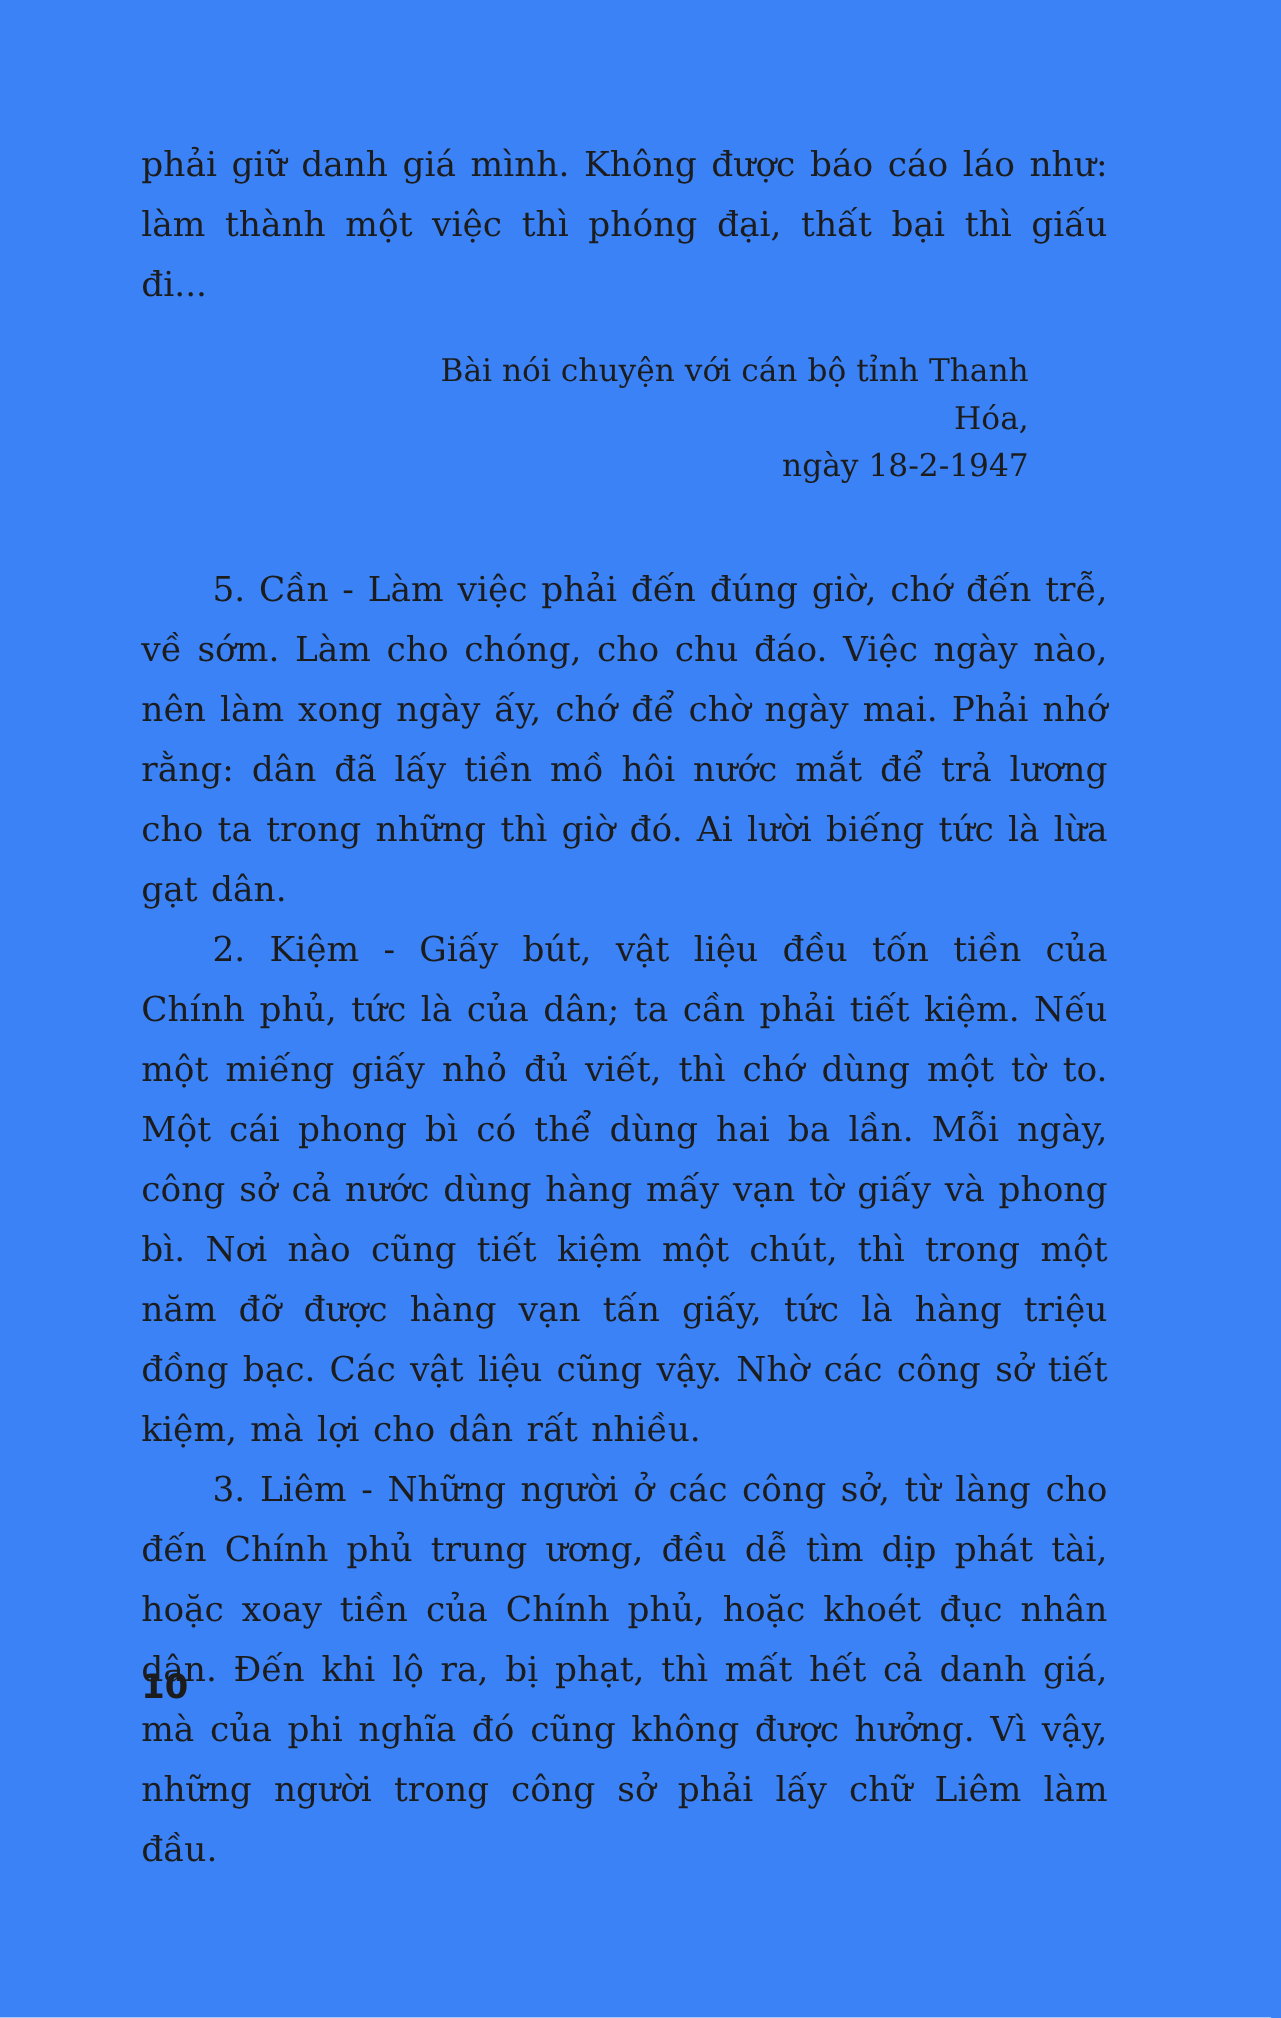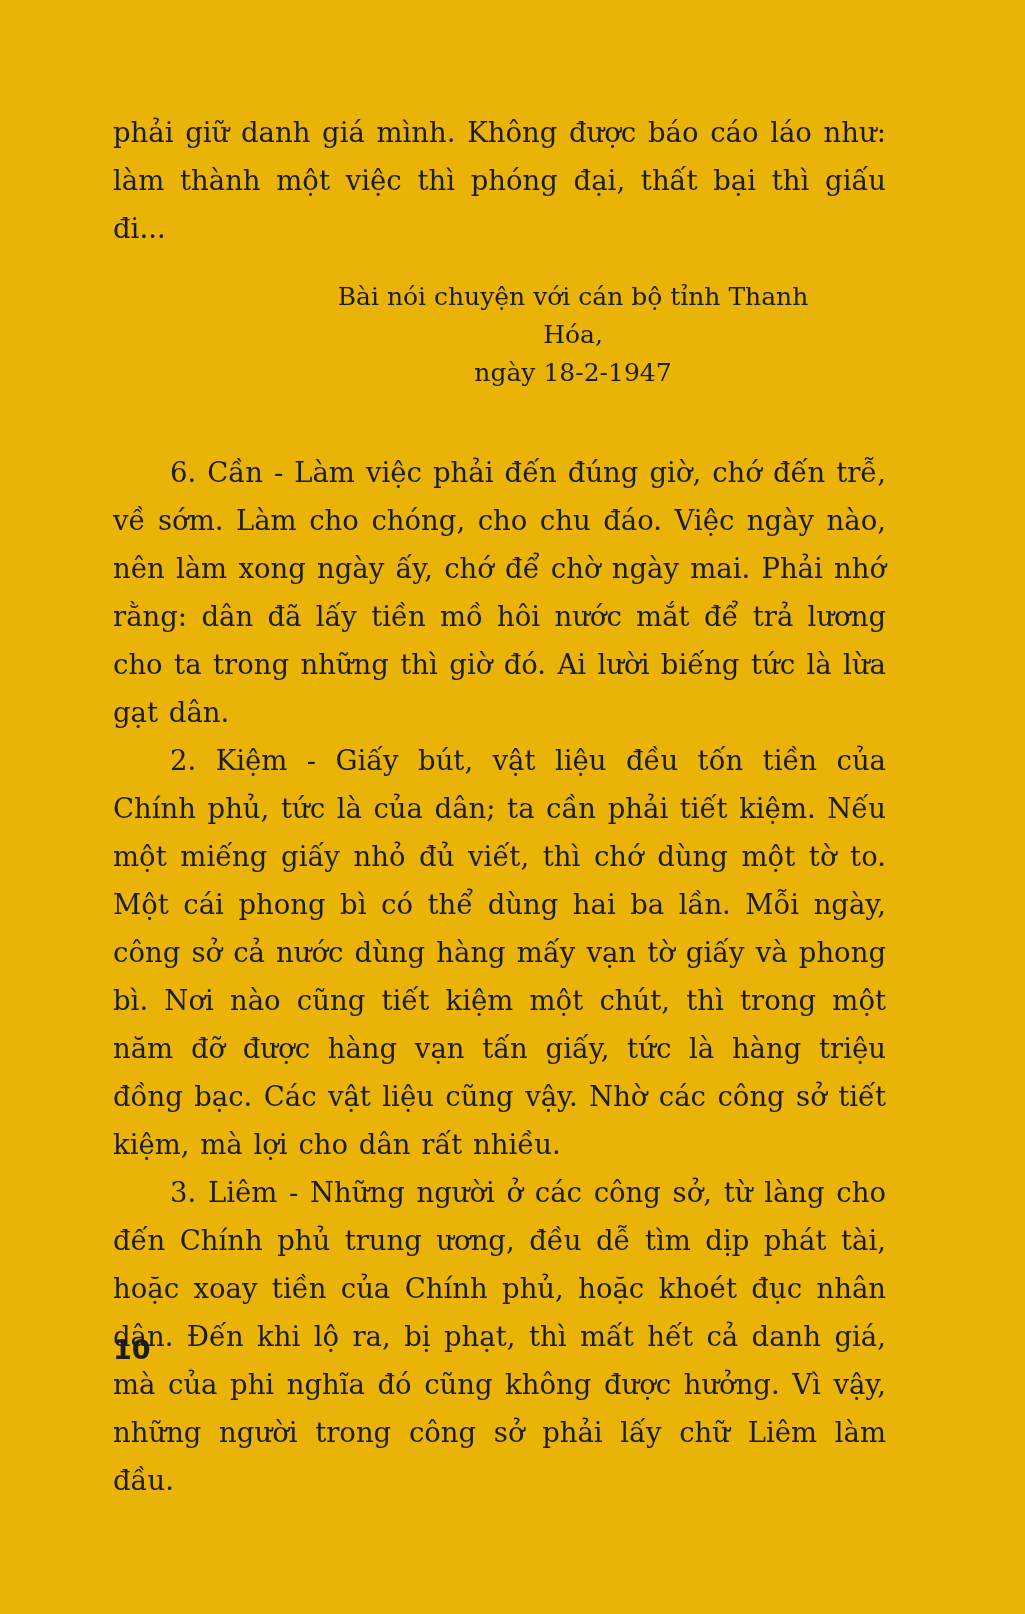--- a/index.html
+++ b/index.html
@@ -4,21 +4,21 @@
 <style>
   html, body {
     margin: 0;
     padding: 0;
     background: #ffffff;
   }
   .page {
     position: relative;
     width: 1025px;
     height: 1614px;
-    background: #eab308;
+    background: #3b82f6;
     overflow: hidden;
     font-family: "DejaVu Serif", "Liberation Serif", serif;
     color: #1c1c1c;
   }
   .text-column {
     position: absolute;
     left: 113px;
     top: 108px;
     width: 773px;
   }
@@ -31,21 +31,21 @@
   }
   .body-par.indent {
     text-indent: 57px;
   }
   .opening-par {
     text-indent: 0;
   }
   .attribution {
     margin: 26px 0 0 210px;
     width: 500px;
-    text-align: center;
+    text-align: right;
     font-size: 25px;
     line-height: 38px;
   }
   .section-gap {
     height: 56px;
   }
   .page-number {
     position: absolute;
     left: 113px;
     top: 1334px;
@@ -65,21 +65,21 @@
     <p class="body-par opening-par">phải giữ danh giá mình. Không được báo cáo láo như: làm thành một việc thì phóng đại, thất bại thì giấu đi...</p>
 
     <div class="attribution">
       <div>Bài nói chuyện với cán bộ tỉnh Thanh Hóa,</div>
       <div>ngày 18-2-1947</div>
     </div>
 
     <div class="section-gap"></div>
 
 
-    <p class="body-par indent">6. Cần - Làm việc phải đến đúng giờ, chớ đến trễ, về sớm. Làm cho chóng, cho chu đáo. Việc ngày nào, nên làm xong ngày ấy, chớ để chờ ngày mai. Phải nhớ rằng: dân đã lấy tiền mồ hôi nước mắt để trả lương cho ta trong những thì giờ đó. Ai lười biếng tức là lừa gạt dân.</p>
+    <p class="body-par indent">5. Cần - Làm việc phải đến đúng giờ, chớ đến trễ, về sớm. Làm cho chóng, cho chu đáo. Việc ngày nào, nên làm xong ngày ấy, chớ để chờ ngày mai. Phải nhớ rằng: dân đã lấy tiền mồ hôi nước mắt để trả lương cho ta trong những thì giờ đó. Ai lười biếng tức là lừa gạt dân.</p>
 
     <p class="body-par indent">2. Kiệm - Giấy bút, vật liệu đều tốn tiền của Chính phủ, tức là của dân; ta cần phải tiết kiệm. Nếu một miếng giấy nhỏ đủ viết, thì chớ dùng một tờ to. Một cái phong bì có thể dùng hai ba lần. Mỗi ngày, công sở cả nước dùng hàng mấy vạn tờ giấy và phong bì. Nơi nào cũng tiết kiệm một chút, thì trong một năm đỡ được hàng vạn tấn giấy, tức là hàng triệu đồng bạc. Các vật liệu cũng vậy. Nhờ các công sở tiết kiệm, mà lợi cho dân rất nhiều.</p>
 
     <p class="body-par indent">3. Liêm - Những người ở các công sở, từ làng cho đến Chính phủ trung ương, đều dễ tìm dịp phát tài, hoặc xoay tiền của Chính phủ, hoặc khoét đục nhân dân. Đến khi lộ ra, bị phạt, thì mất hết cả danh giá, mà của phi nghĩa đó cũng không được hưởng. Vì vậy, những người trong công sở phải lấy chữ Liêm làm đầu.</p>
 
   </div>
 
   <div class="page-number">10</div>
 
 </div>

